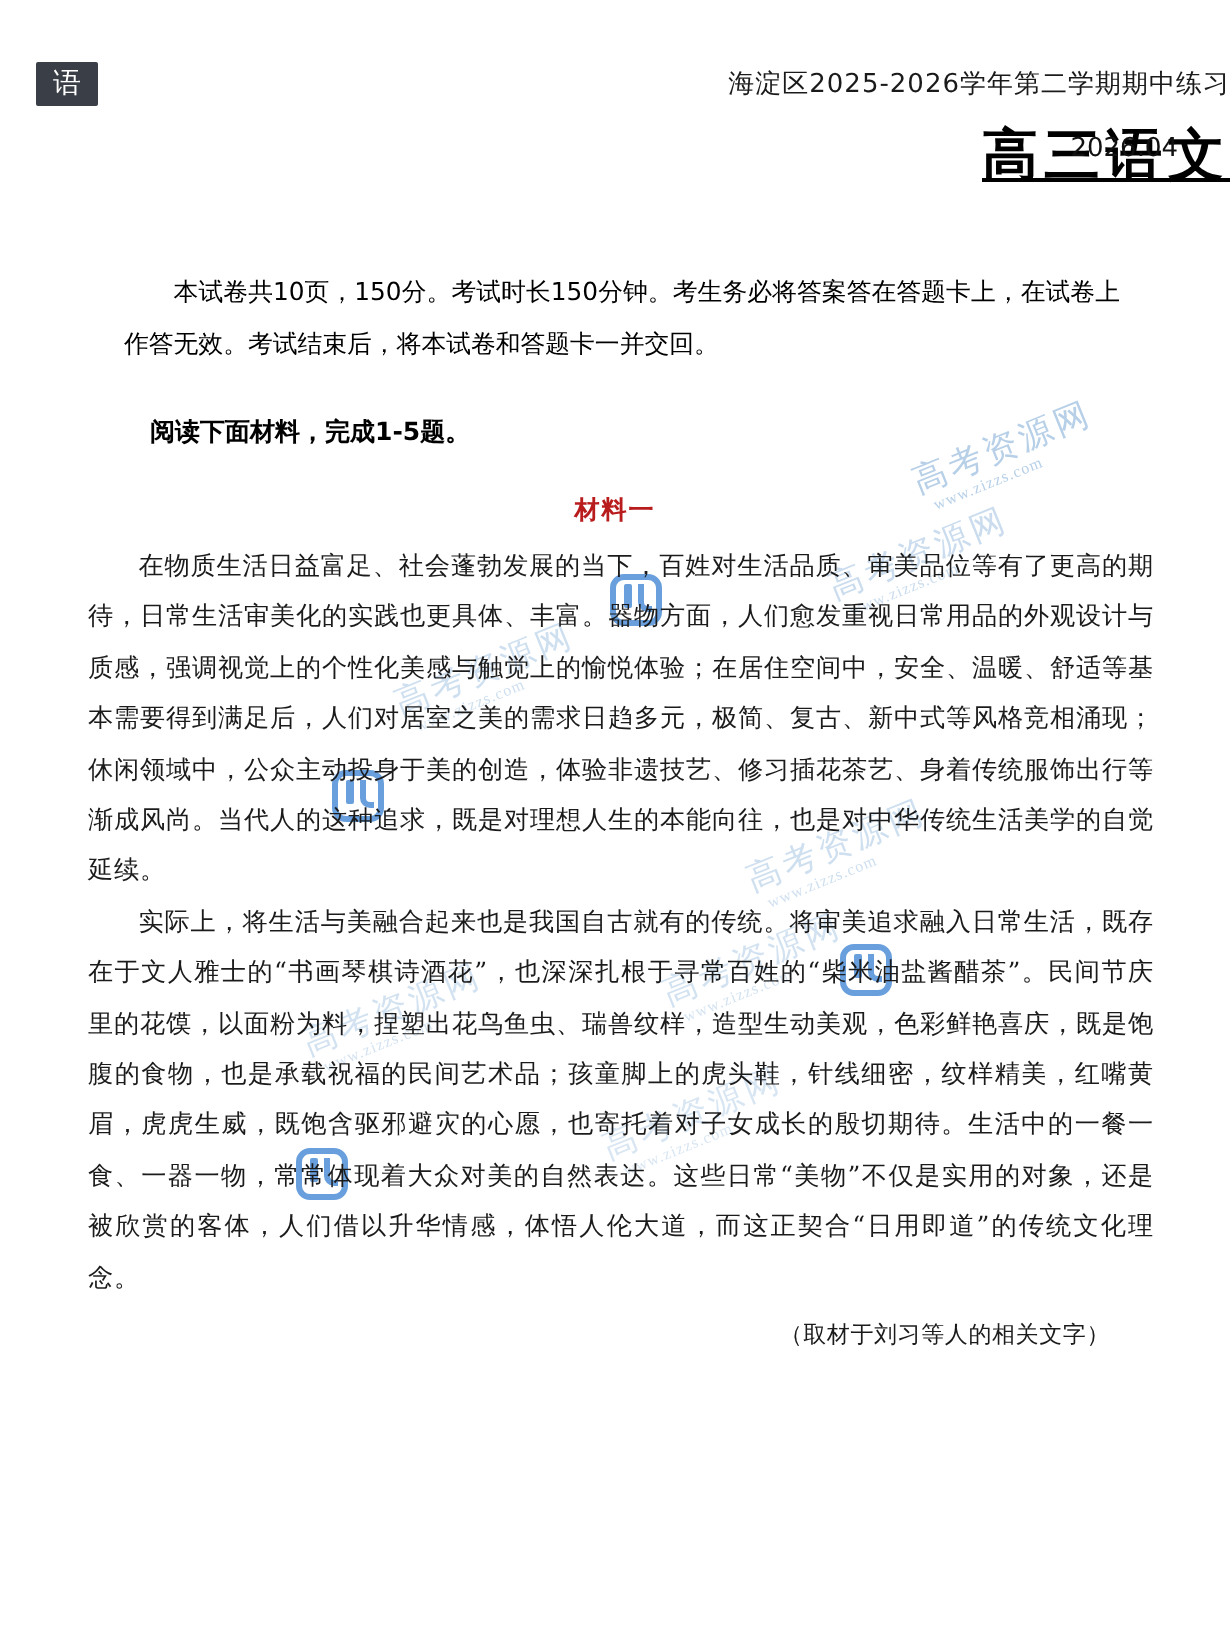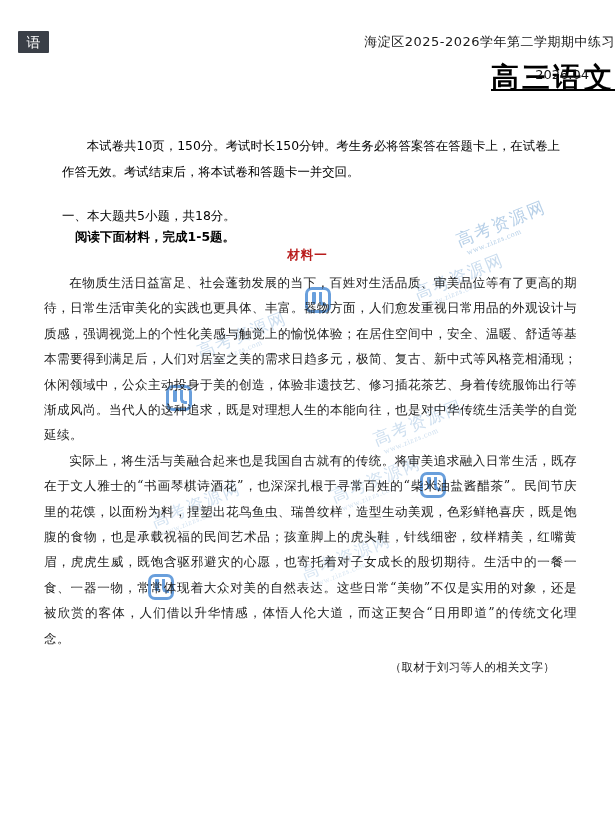--- a/index.html
+++ b/index.html
@@ -247,21 +247,20 @@
   <div class="content">
 
     <div class="logo-badge">语</div>
     <div class="exam-meta">海淀区2025-2026学年第二学期期中练习</div>
     <div class="exam-title">高三语文</div>
     <div class="exam-date">2026.04</div>
 
     <div class="instructions">本试卷共10页，150分。考试时长150分钟。考生务必将答案答在答题卡上，在试卷上作答无效。考试结束后，将本试卷和答题卡一并交回。</div>
 
     <div class="section-head">
-      <span>一、本大题共5小题，共18分。</span>
       <span class="line2">阅读下面材料，完成1-5题。</span>
     </div>
 
     <div class="material-label">材料一</div>
 
     <div class="passage">
       <p>在物质生活日益富足、社会蓬勃发展的当下，百姓对生活品质、审美品位等有了更高的期待，日常生活审美化的实践也更具体、丰富。器物方面，人们愈发重视日常用品的外观设计与质感，强调视觉上的个性化美感与触觉上的愉悦体验；在居住空间中，安全、温暖、舒适等基本需要得到满足后，人们对居室之美的需求日趋多元，极简、复古、新中式等风格竞相涌现；休闲领域中，公众主动投身于美的创造，体验非遗技艺、修习插花茶艺、身着传统服饰出行等渐成风尚。当代人的这种追求，既是对理想人生的本能向往，也是对中华传统生活美学的自觉延续。</p>
       <p>实际上，将生活与美融合起来也是我国自古就有的传统。将审美追求融入日常生活，既存在于文人雅士的“书画琴棋诗酒花”，也深深扎根于寻常百姓的“柴米油盐酱醋茶”。民间节庆里的花馍，以面粉为料，捏塑出花鸟鱼虫、瑞兽纹样，造型生动美观，色彩鲜艳喜庆，既是饱腹的食物，也是承载祝福的民间艺术品；孩童脚上的虎头鞋，针线细密，纹样精美，红嘴黄眉，虎虎生威，既饱含驱邪避灾的心愿，也寄托着对子女成长的殷切期待。生活中的一餐一食、一器一物，常常体现着大众对美的自然表达。这些日常“美物”不仅是实用的对象，还是被欣赏的客体，人们借以升华情感，体悟人伦大道，而这正契合“日用即道”的传统文化理念。</p>
       <div class="attrib">（取材于刘习等人的相关文字）</div>
     </div>

